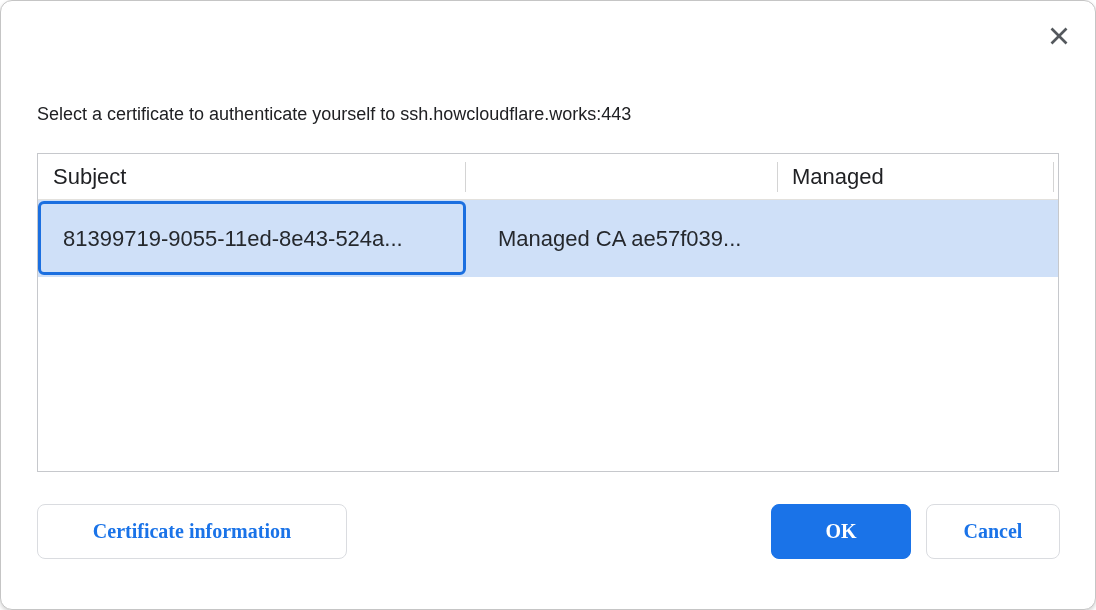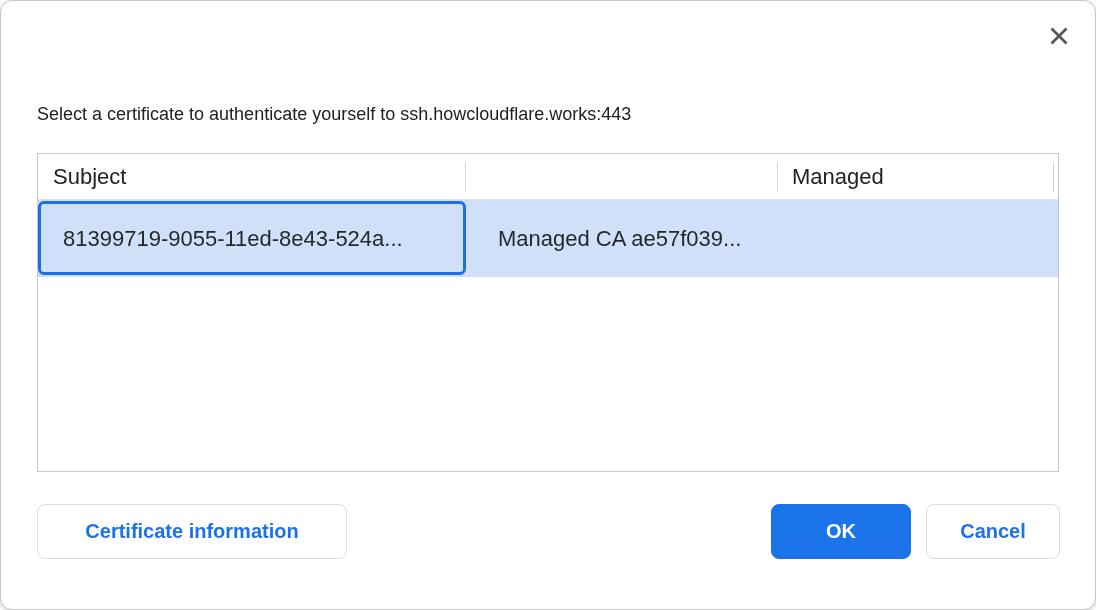--- a/index.html
+++ b/index.html
@@ -133,21 +133,21 @@
   }
   .td-subject { left: 25px; }
   .td-issuer  { left: 450px; margin-left: 10px; }
   .td-serial  { left: 755px; }
 
   .btn {
     position: absolute;
     top: 503px;
     height: 55px;
     border-radius: 8px;
-    font-family: Liberation Sans, sans-serif;
+    font-family: Liberation Serif, serif;
     font-size: 20px;
     font-weight: 700;
     cursor: pointer;
     display: flex;
     align-items: center;
     justify-content: center;
     padding: 0;
   }
   .btn.outline {
     background: #ffffff;

